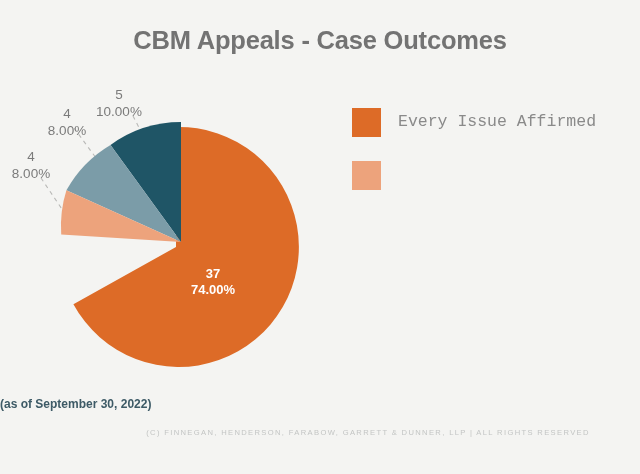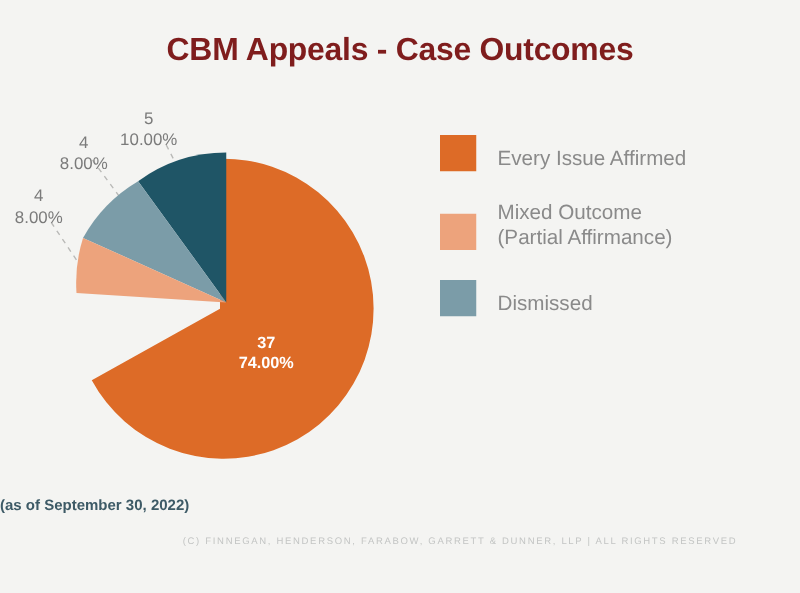--- a/index.html
+++ b/index.html
@@ -21,39 +21,40 @@
     height: 474px;
   }
   .chart-title {
     position: absolute;
     left: 0;
     top: 26px;
     width: 640px;
     text-align: center;
     font-size: 25.5px;
     font-weight: bold;
-    color: #7f1d1d;
+    color: #737373;
     letter-spacing: -0.2px;
     white-space: nowrap;
   }
   #pie-svg {
     position: absolute;
     left: 0;
     top: 66px;
   }
   .legend {
     position: absolute;
     left: 352px;
     top: 107px;
     width: 284px;
   }
   .legend-item {
     display: flex;
-    align-items: flex-end;
+    align-items: center;
     margin-bottom: 23px;
+    font-family: Liberation Mono, monospace;
   }
   .legend-swatch {
     width: 29px;
     height: 29px;
     flex: 0 0 29px;
     margin-top: 1px;
   }
   .legend-label {
     margin-left: 17px;
     font-size: 16.5px;
@@ -136,25 +137,19 @@
     <text class="pie-outer-text" x="119" y="50" text-anchor="middle">10.00%</text>
   </svg>
 
   <div class="legend">
     <div class="legend-item">
       <span class="legend-swatch" style="background:#dd6b27"></span>
       <span class="legend-label">Every Issue Affirmed</span>
     </div>
     <div class="legend-item">
       <span class="legend-swatch" style="background:#eda37c"></span>
-      <span class="legend-label">Mixed Outcome
-(Partial Affirmance)</span>
-    </div>
-    <div class="legend-item">
-      <span class="legend-swatch" style="background:#7b9ca8"></span>
-      <span class="legend-label">Dismissed</span>
     </div>
   </div>
 
   <div class="as-of">(as of September 30, 2022)</div>
   <div class="copyright">(C) FINNEGAN, HENDERSON, FARABOW, GARRETT &amp; DUNNER, LLP | ALL RIGHTS RESERVED</div>
 
 </div>
 
 </body></html>

